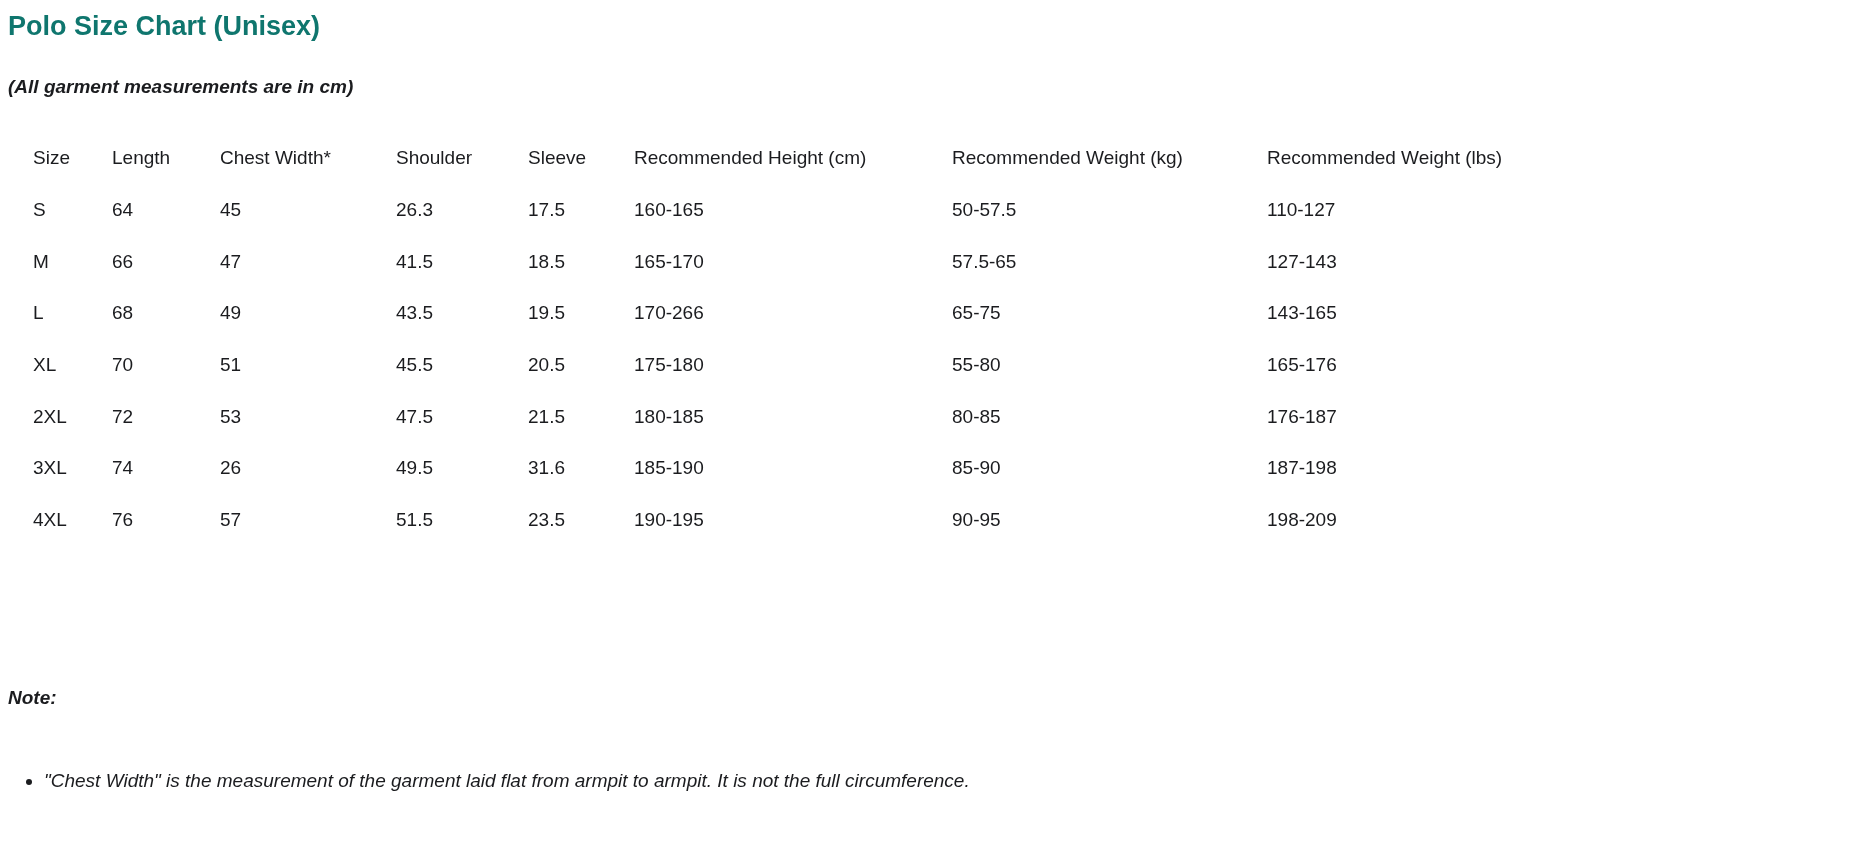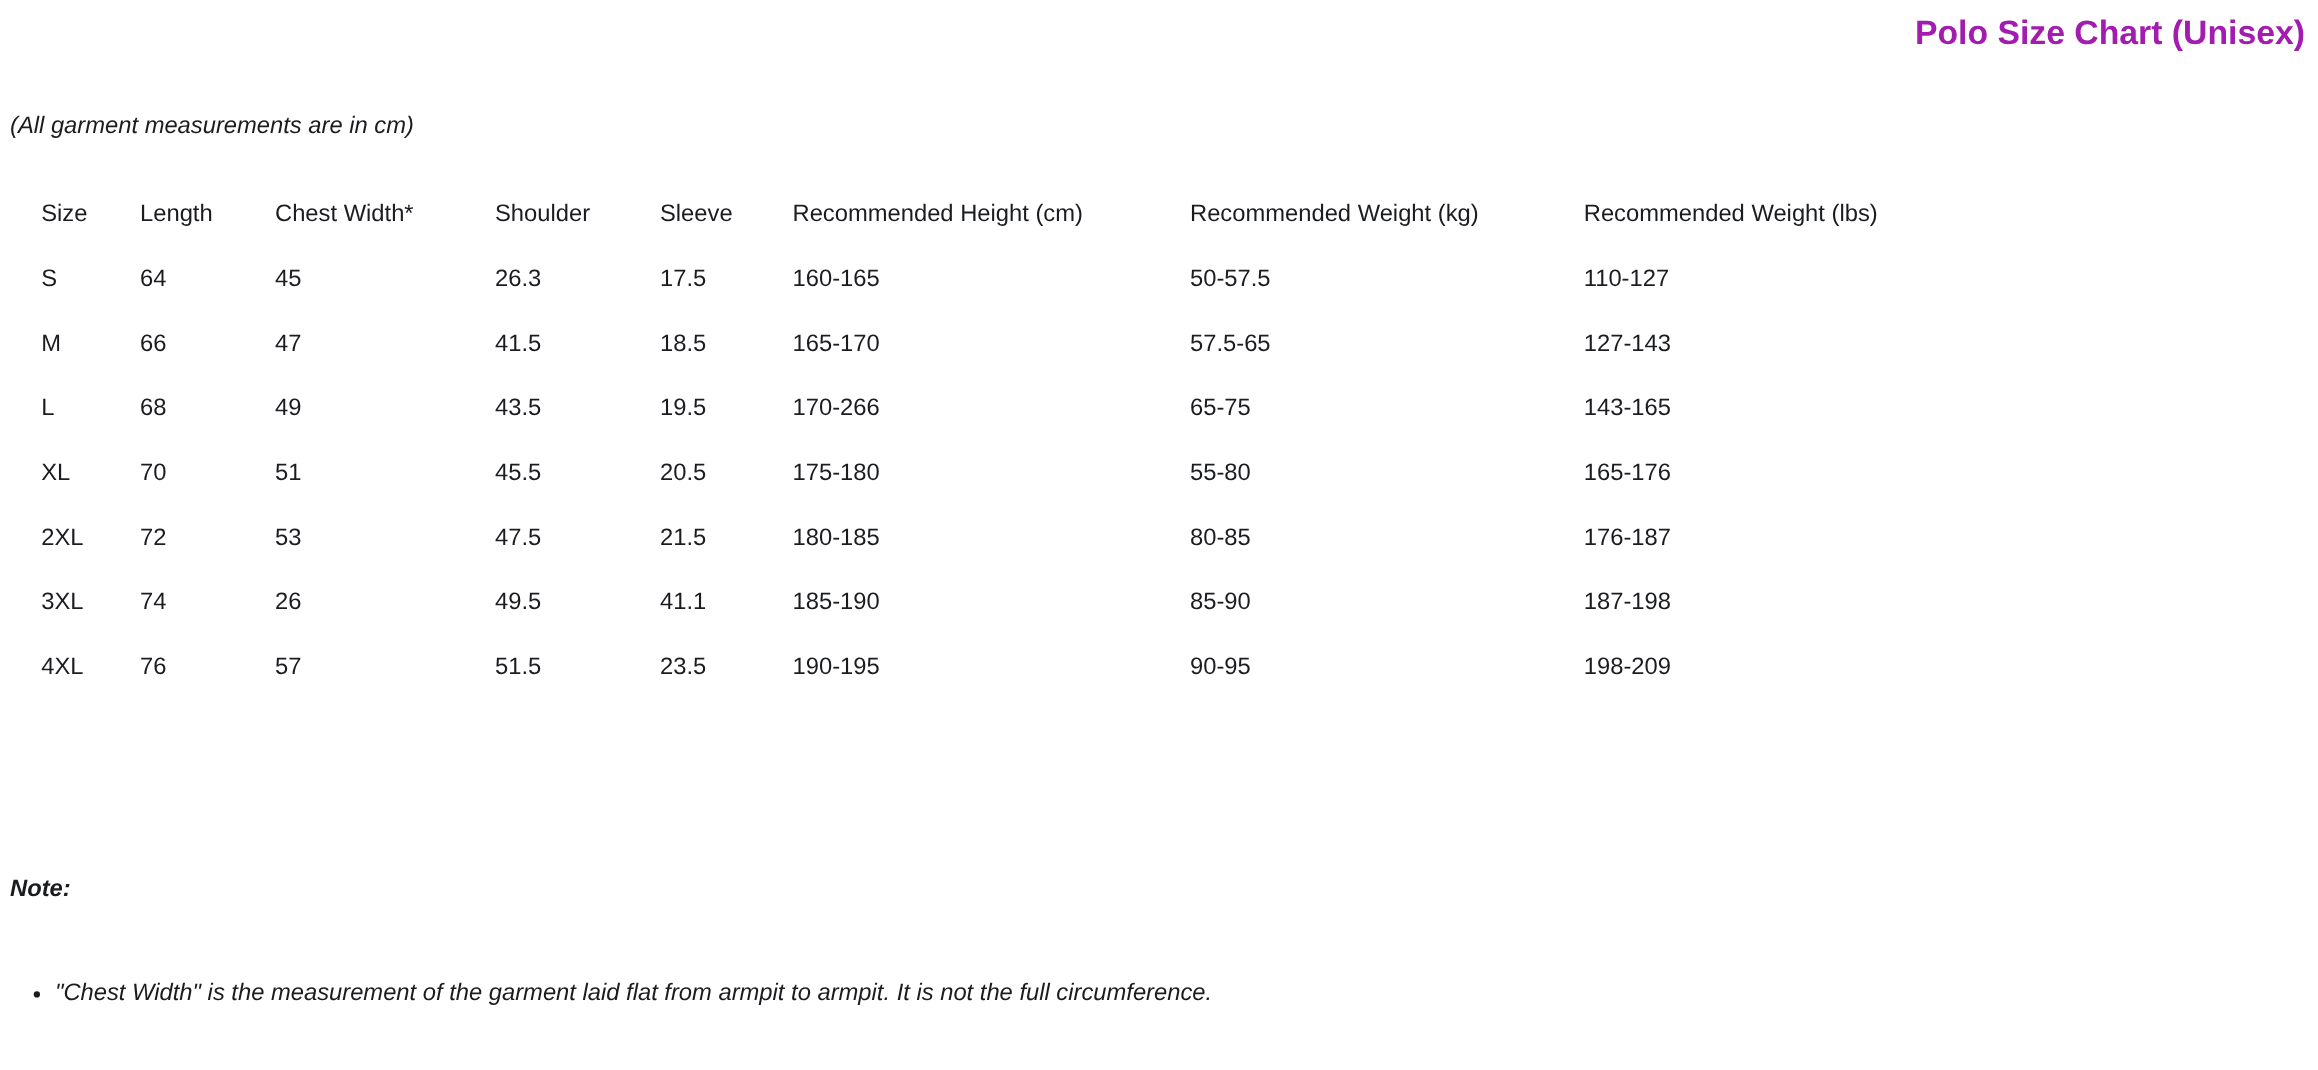--- a/index.html
+++ b/index.html
@@ -13,28 +13,27 @@
     color: #1b1c1f;
   }
   .page {
     padding: 10px 10px 0 8px;
   }
   .page-title {
     font-size: 27px;
     font-weight: 700;
     margin: 0;
     line-height: 1.25;
-    color: #a21caf;
-    text-align: right;
+    color: #0f766e;
   }
   .subtitle {
     font-size: 19px;
     font-style: italic;
-    font-weight: 400;
-    margin: 44px 0 0 0;
+    font-weight: 700;
+    margin: 30px 0 0 0;
     line-height: 1.4;
     color: #1b1c1f;
   }
   table.size-chart {
     border-collapse: collapse;
     border: none;
     margin: 32px 0 0 25px;
     table-layout: fixed;
   }
   table.size-chart th,
@@ -153,21 +152,21 @@
           <td>21.5</td>
           <td>180-185</td>
           <td>80-85</td>
           <td>176-187</td>
         </tr>
         <tr>
           <td>3XL</td>
           <td>74</td>
           <td>26</td>
           <td>49.5</td>
-          <td>41.1</td>
+          <td>31.6</td>
           <td>185-190</td>
           <td>85-90</td>
           <td>187-198</td>
         </tr>
         <tr>
           <td>4XL</td>
           <td>76</td>
           <td>57</td>
           <td>51.5</td>
           <td>23.5</td>

